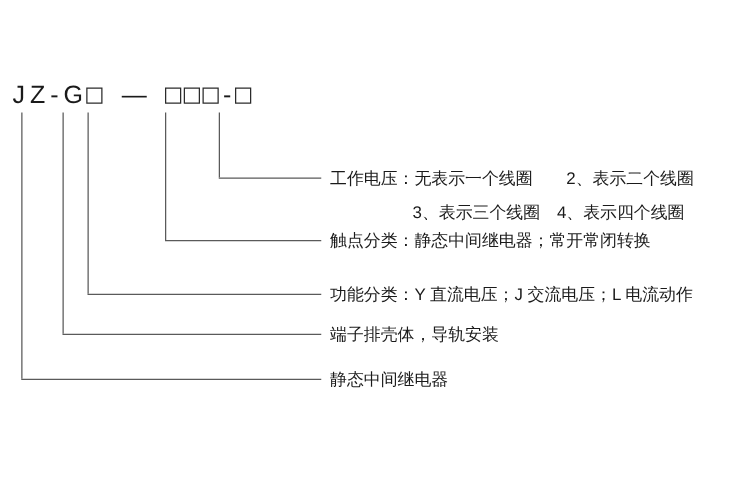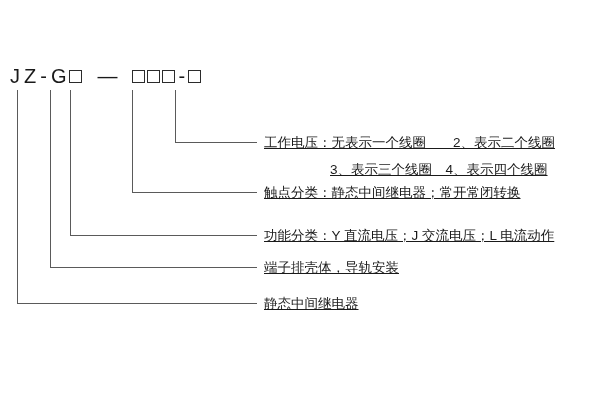--- a/index.html
+++ b/index.html
@@ -71,21 +71,20 @@
   }
 
   
   .note {
     position: absolute;
     font-size: 13.5px;
     color: #1a1a1a;
     white-space: nowrap;
     line-height: 18px;
     font-family: "Liberation Sans", sans-serif;
-    text-decoration: underline;
   }
 </style>
 </head>
 <body>
 
 <div id="stage">
 
   <div class="code-row">
     <span class="code-char">J</span>
     <span class="code-char">Z</span>

